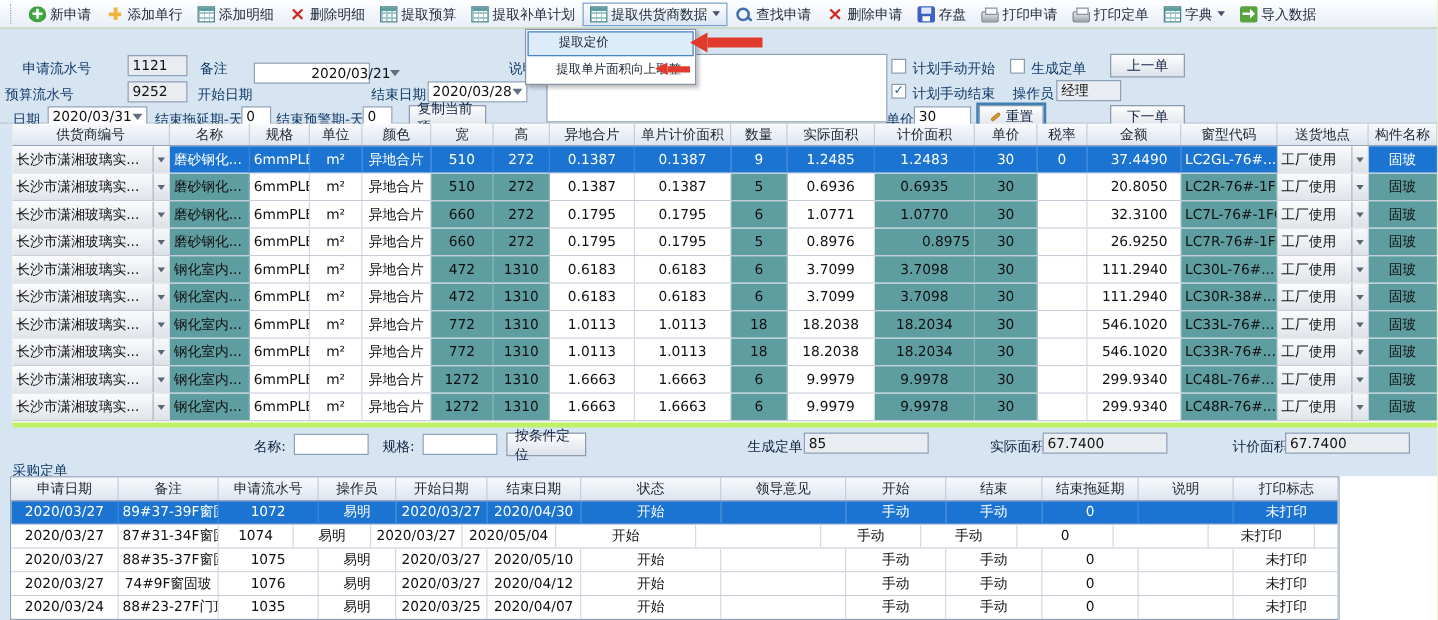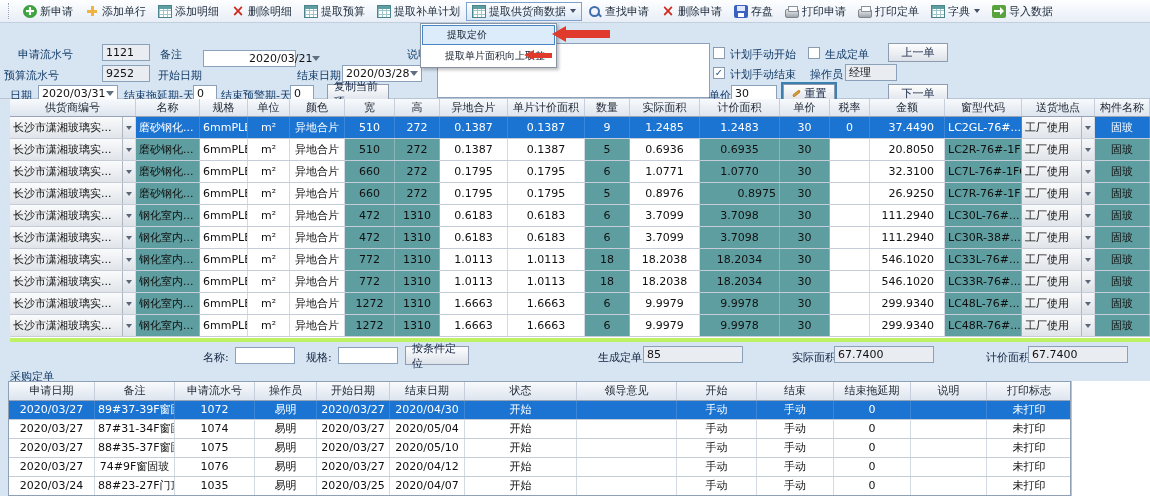--- a/index.html
+++ b/index.html
@@ -537,21 +537,21 @@
         <div class="td ctr" style="width: 100px;"></div>
         <div class="td ctr" style="width: 80px;">手动</div>
         <div class="td ctr" style="width: 77px;">手动</div>
         <div class="td ctr" style="width: 77px;">0</div>
         <div class="td ctr" style="width: 76px;"></div>
         <div class="td ctr" style="width: 85px;">未打印</div>
       </div>
       <div class="trow">
         <div class="td ctr" style="width: 86px;">2020/03/27</div>
         <div class="td ctr" style="width: 80px;">87#31-34F窗固玻</div>
-        <div class="td ctr" style="width: 80px;">1074</div>
+        <div class="td ctr" style="width: 60px;">1074</div>
         <div class="td ctr" style="width: 62px;">易明</div>
         <div class="td ctr" style="width: 73px;">2020/03/27</div>
         <div class="td ctr" style="width: 75px;">2020/05/04</div>
         <div class="td ctr" style="width: 112px;">开始</div>
         <div class="td ctr" style="width: 100px;"></div>
         <div class="td ctr" style="width: 80px;">手动</div>
         <div class="td ctr" style="width: 77px;">手动</div>
         <div class="td ctr" style="width: 77px;">0</div>
         <div class="td ctr" style="width: 76px;"></div>
         <div class="td ctr" style="width: 85px;">未打印</div>

